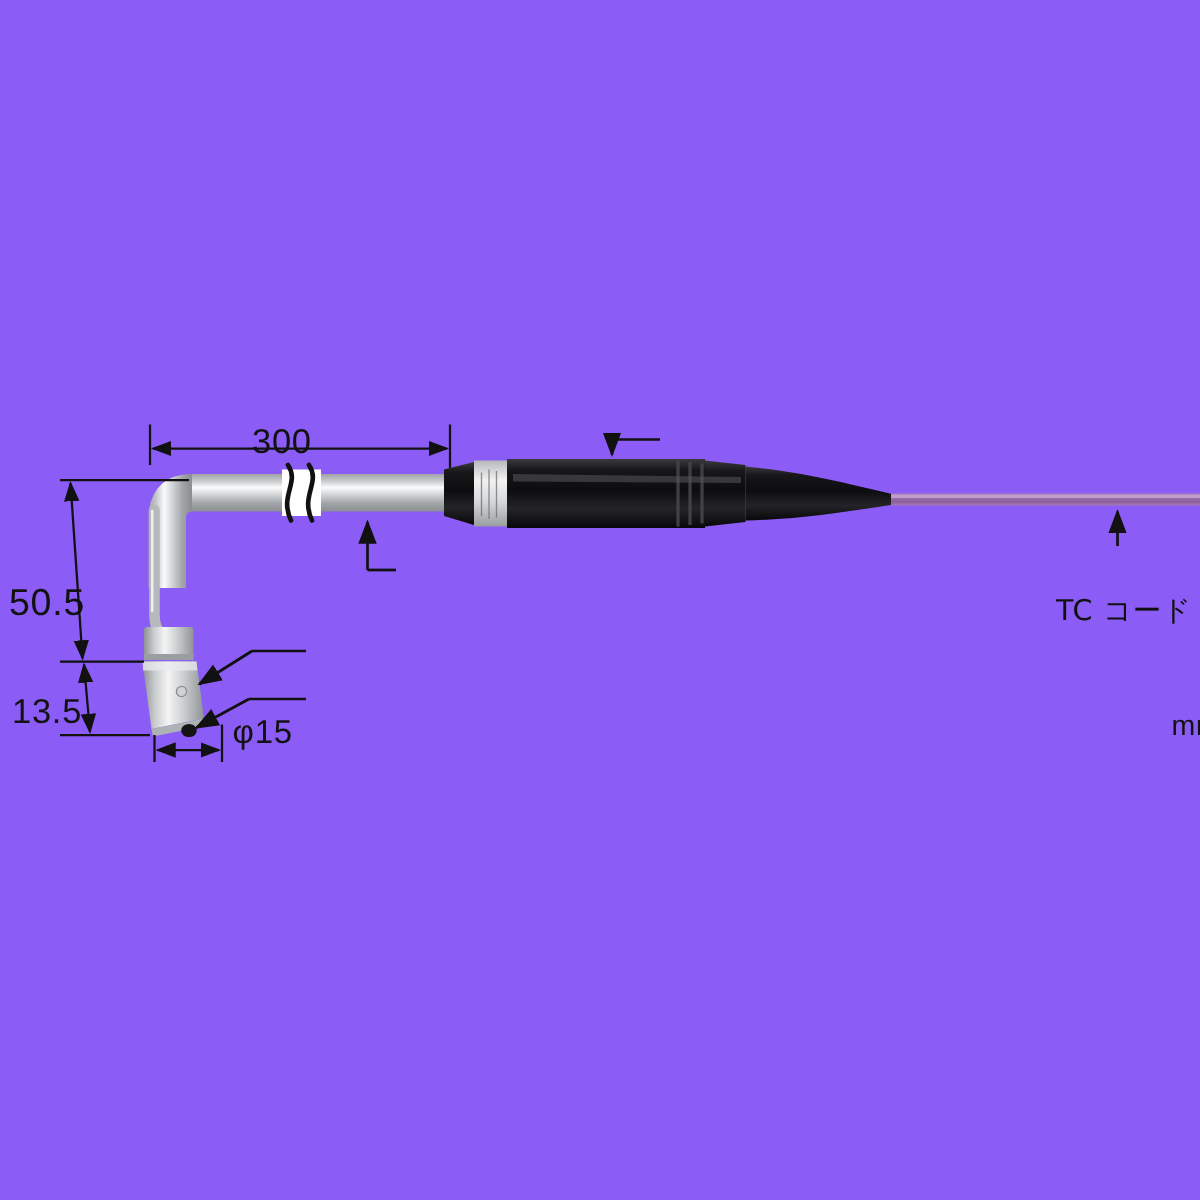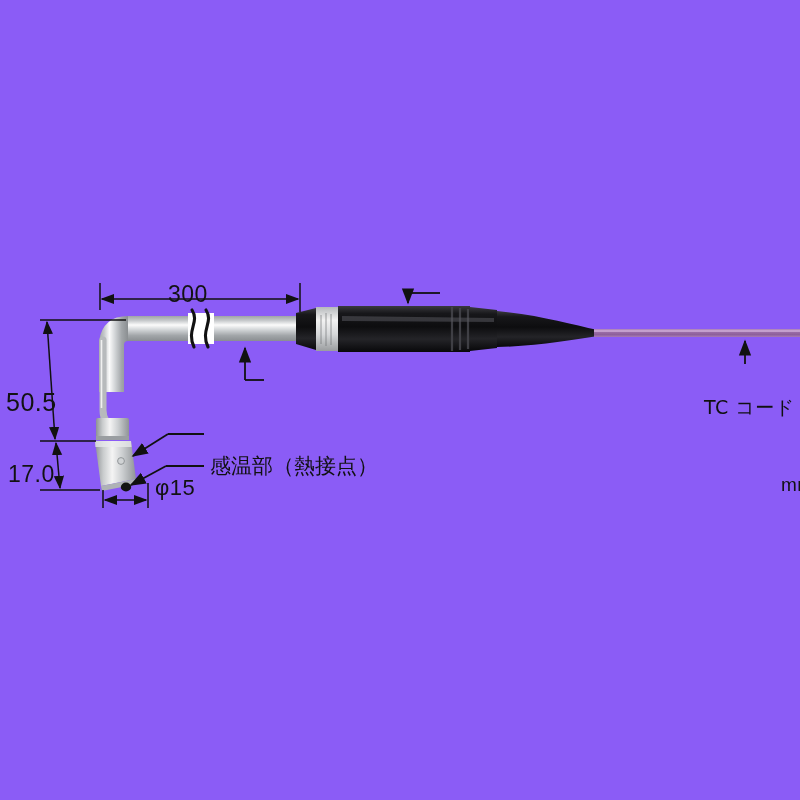--- a/index.html
+++ b/index.html
@@ -224,26 +224,25 @@
       <g>
         <line x1="745" y1="364" x2="745" y2="341" marker-end="url(#arrowEnd)"></line>
       </g>
     </g>
   </svg>
 
   <div class="dim-text t-300">300</div>
 
   <div class="dim-text t-505">50.5</div>
 
-  <div class="dim-text t-135">17.0</div>
+  <div class="dim-text t-135">13.5</div>
 
   <div class="dim-text t-phi15">φ15</div>
 
   <div class="dim-text t-mm">mm</div>
 
 
 
 
-  <div class="jp-text t-sense">感温部（熱接点）</div>
 
   <div class="jp-text t-tc">TC コード</div>
 
 </div>
 
 </body></html>

